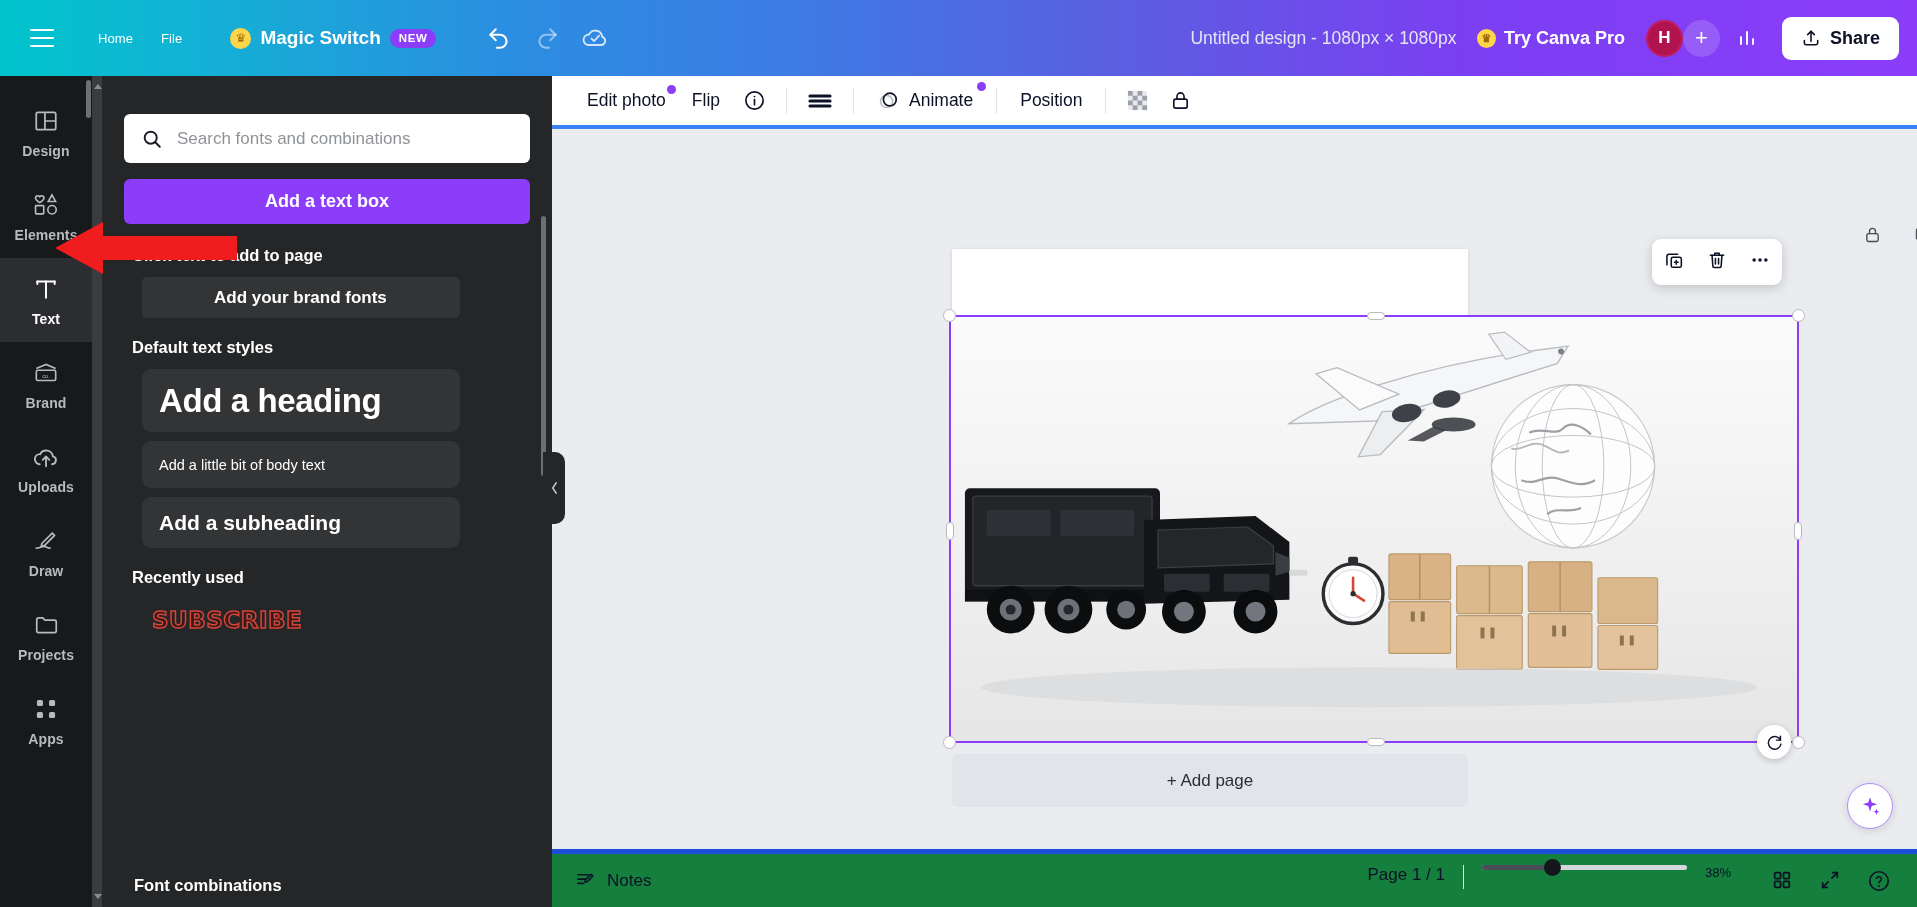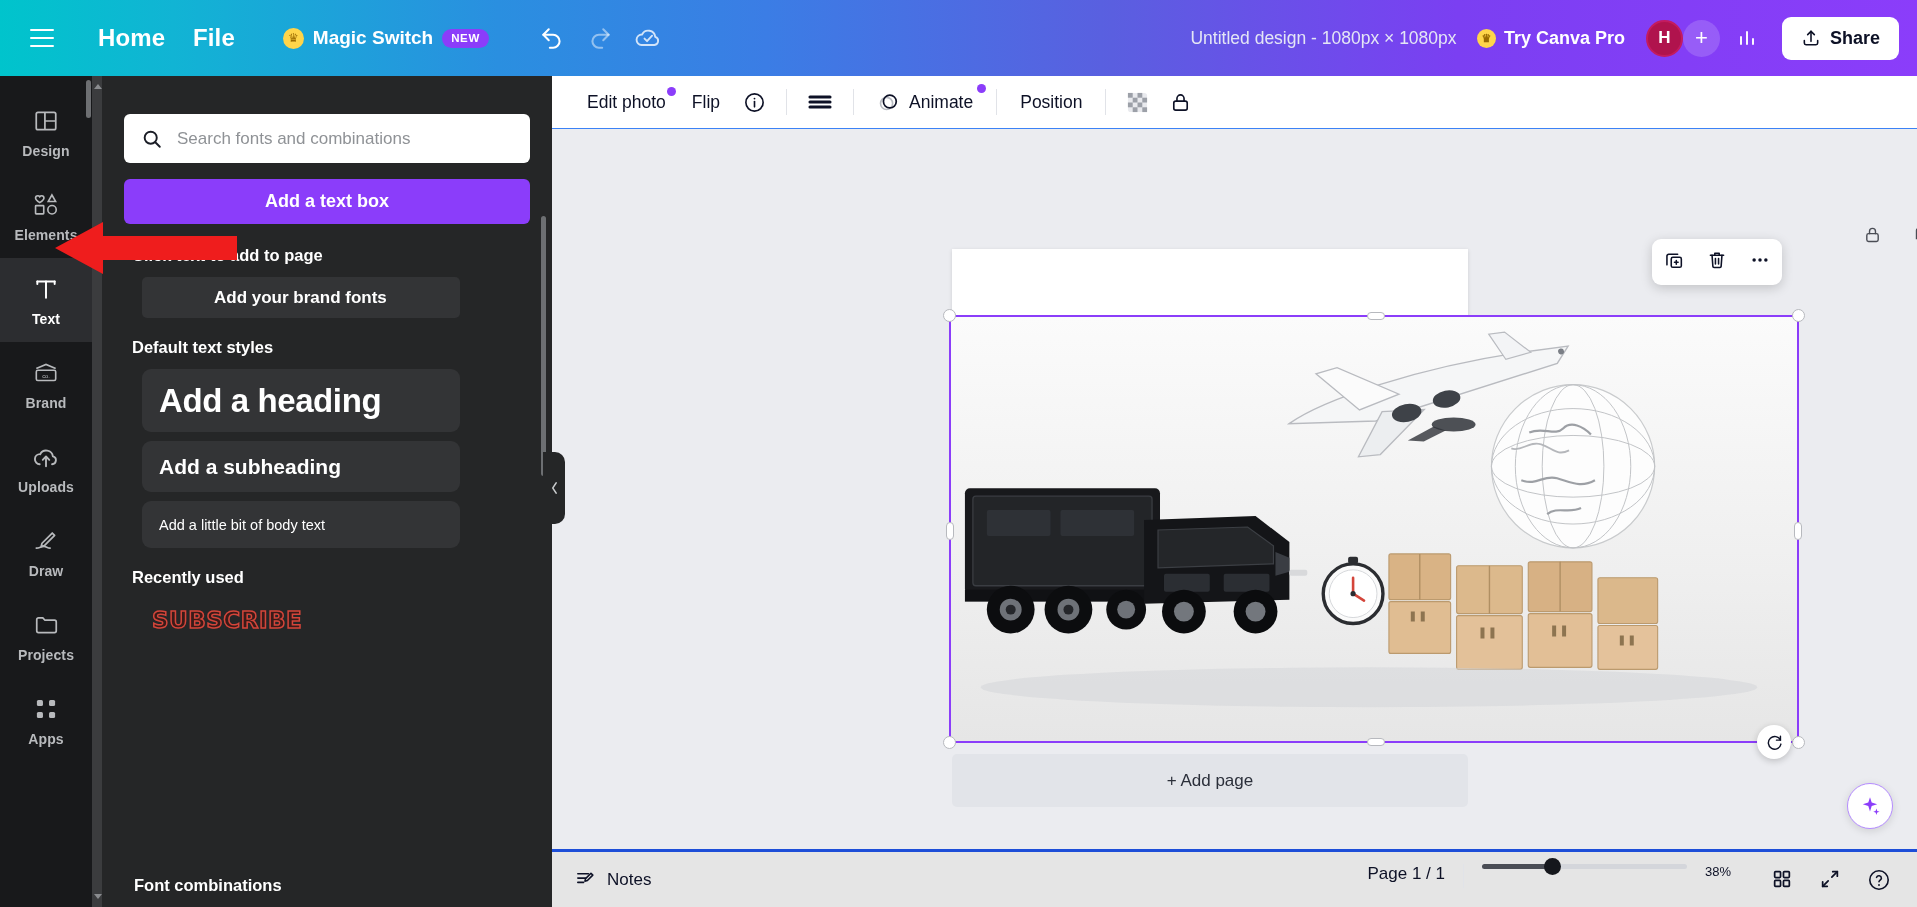--- a/index.html
+++ b/index.html
@@ -18,21 +18,21 @@
                                  #3b7de5 40%, #5a5fe0 58%, #7b3ff2 76%, #8b3dfa 100%);
     display: flex; align-items: center;
   }
   .hamburger {
     width: 24px; height: 18px; margin-left: 30px; margin-right: 28px;
     display: flex; flex-direction: column; justify-content: space-between;
     cursor: pointer;
   }
   .hamburger span { display:block; height: 2.4px; background:#fff; border-radius:2px; width:100%; }
   .nav-item {
-    color: #fff; font-size: 24px; font-weight: 700;
+    color: #fff; font-size: 13px; font-weight: 400;
     padding: 6px 14px; border-radius: 6px; cursor: pointer;
     white-space: nowrap; letter-spacing: .1px;
   }
   .nav-item.home { margin-left: 2px; }
   .magic-switch {
     display: flex; align-items: center; gap: 9px;
     margin-left: 22px; padding: 6px 12px; border-radius: 6px; cursor: pointer;
   }
   .crown {
     width: 21px; height: 21px; border-radius: 50%;
@@ -171,21 +171,21 @@
     position:absolute; left:543px; top:452px; width:22px; height:72px;
     background:#252627; border-radius:0 10px 10px 0;
     display:flex; align-items:center; justify-content:center;
     color:#c9cbcd; font-size:13px; cursor:pointer; z-index:5;
   }
 
   
   .editor { position:absolute; top:76px; left:552px; width:1365px; height:831px; background:#fff; }
 
   .obj-toolbar {
-    height:53px; border-bottom:1px solid #3b82f6;
+    height:53px; border-bottom:4px solid #3b82f6;
     display:flex; align-items:center; padding-left:22px; gap:0;
     background:#fff;
   }
   .tb-item {
     position:relative; font-size:17.5px; color:#0d1126;
     padding: 8px 13px; border-radius:6px; cursor:pointer; white-space:nowrap;
   }
   .tb-dot {
     position:absolute; top:3px; right:3px; width:9px; height:9px;
     border-radius:50%; background:#8b3dfa;
@@ -256,21 +256,21 @@
   .collapse-tab {
     position:absolute; bottom:0; left:50%; transform:translateX(-50%);
     width:72px; height:22px; background:#f6f7f9; border-radius:11px 11px 0 0;
     display:flex; align-items:flex-start; justify-content:center;
     color:#64676e; font-size:12px; cursor:pointer; padding-top:2px;
   }
 
   
   .bottombar {
     position:absolute; bottom:0; left:552px; width:1365px; height:58px;
-    background:#e5e5e5; border-top:3px solid #1d4ed8;
+    background:#15803d; border-top:5px solid #1d4ed8;
     display:flex; align-items:center; padding: 0 22px;
   }
   .notes { display:flex; align-items:center; gap:10px; font-size:17px; color:#0d1126; cursor:pointer; }
   .bb-right { margin-left:auto; display:flex; align-items:flex-start; gap:18px; }
   .page-ind { font-size:17px; color:#0d1126; }
   .bb-sep { width:1px; height:24px; background:#e1e3e8; }
   .zoom-slider { position:relative; width:205px; height:5px; background:#d4d6db; border-radius:3px; cursor:pointer; }
   .zoom-fill { position:absolute; left:0; top:0; height:5px; width:68px; background:#4a4d55; border-radius:3px; }
   .zoom-knob {
     position:absolute; left:62px; top:-6px; width:17px; height:17px;
@@ -473,22 +473,22 @@
 
       <button class="add-textbox-btn">Add a text box</button>
 
       <div class="sec-title">Click text to add to page</div>
 
       <div class="brand-fonts-row">Add your brand fonts</div>
 
       <div class="sec-title tight">Default text styles</div>
 
       <div class="style-card style-heading">Add a heading</div>
+      <div class="style-card style-body">Add a little bit of body text</div>
       <div class="style-card style-sub">Add a subheading</div>
-      <div class="style-card style-body">Add a little bit of body text</div>
 
       <div class="sec-title tight">Recently used</div>
 
       <div class="recent-art">
         <div class="subscribe">SUBSCRIBE</div>
       </div>
 
       <div class="font-comb-title">Font combinations</div>
     </div>
 

